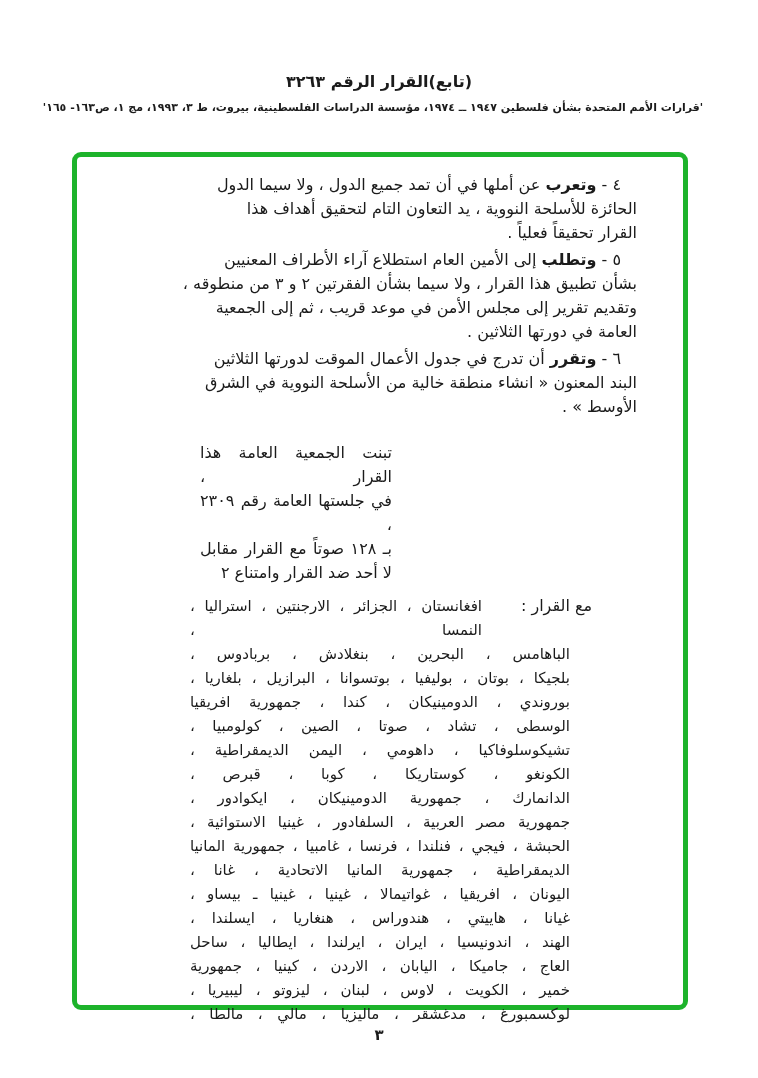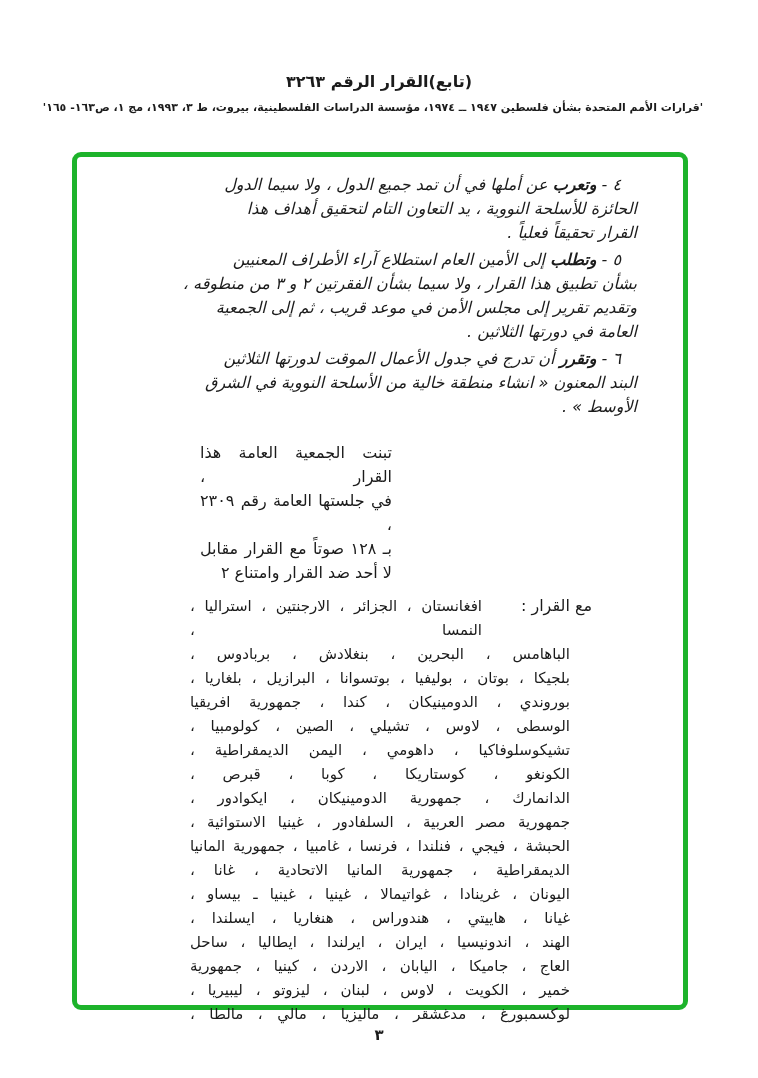--- a/index.html
+++ b/index.html
@@ -42,21 +42,21 @@
     background: #ffffff;
   }
   .content {
     box-sizing: border-box;
     padding: 16px 46px 0 14px;
     font-size: 16px;
     line-height: 24px;
   }
 
   .para { margin: 0 0 3px 0; }
-  .para .line { white-space: nowrap; font-style: italic; }
+  .para .line { white-space: nowrap; }
   .para .first { padding-right: 16px; }
   .para b { font-weight: bold; }
 
   .voting {
     width: 192px;
     margin: 22px 245px 0 auto;
   }
   .voting .vline {
     text-align: justify;
     text-align-last: justify;
@@ -136,28 +136,28 @@
           </div>
       </div>
 
       <div class="countries">
         <div class="label">مع القرار :</div>
         <div>
             <div class="cline">افغانستان ، الجزائر ، الارجنتين ، استراليا ، النمسا ،</div>
             <div class="cline">الباهامس ، البحرين ، بنغلادش ، بربادوس ،</div>
             <div class="cline">بلجيكا ، بوتان ، بوليفيا ، بوتسوانا ، البرازيل ، بلغاريا ،</div>
             <div class="cline">بوروندي ، الدومينيكان ، كندا ، جمهورية افريقيا</div>
-            <div class="cline">الوسطى ، لاوس ، تشيلي ، الصين ، كولومبيا ،</div>
+            <div class="cline">الوسطى ، تشاد ، صوتا ، الصين ، كولومبيا ،</div>
             <div class="cline">تشيكوسلوفاكيا ، داهومي ، اليمن الديمقراطية ،</div>
             <div class="cline">الكونغو ، كوستاريكا ، كوبا ، قبرص ،</div>
             <div class="cline">الدانمارك ، جمهورية الدومينيكان ، ايكوادور ،</div>
             <div class="cline">جمهورية مصر العربية ، السلفادور ، غينيا الاستوائية ،</div>
             <div class="cline">الحبشة ، فيجي ، فنلندا ، فرنسا ، غامبيا ، جمهورية المانيا</div>
             <div class="cline">الديمقراطية ، جمهورية المانيا الاتحادية ، غانا ،</div>
-            <div class="cline">اليونان ، غرينادا ، غواتيمالا ، غينيا ، غينيا ـ بيساو ،</div>
+            <div class="cline">اليونان ، افريقيا ، غواتيمالا ، غينيا ، غينيا ـ بيساو ،</div>
             <div class="cline">غيانا ، هاييتي ، هندوراس ، هنغاريا ، ايسلندا ،</div>
             <div class="cline">الهند ، اندونيسيا ، ايران ، ايرلندا ، ايطاليا ، ساحل</div>
             <div class="cline">العاج ، جاميكا ، اليابان ، الاردن ، كينيا ، جمهورية</div>
             <div class="cline">خمير ، الكويت ، لاوس ، لبنان ، ليزوتو ، ليبيريا ،</div>
             <div class="cline">لوكسمبورغ ، مدغشقر ، ماليزيا ، مالي ، مالطا ،</div>
           </div>
       </div>
 
     </div>
   </div>

